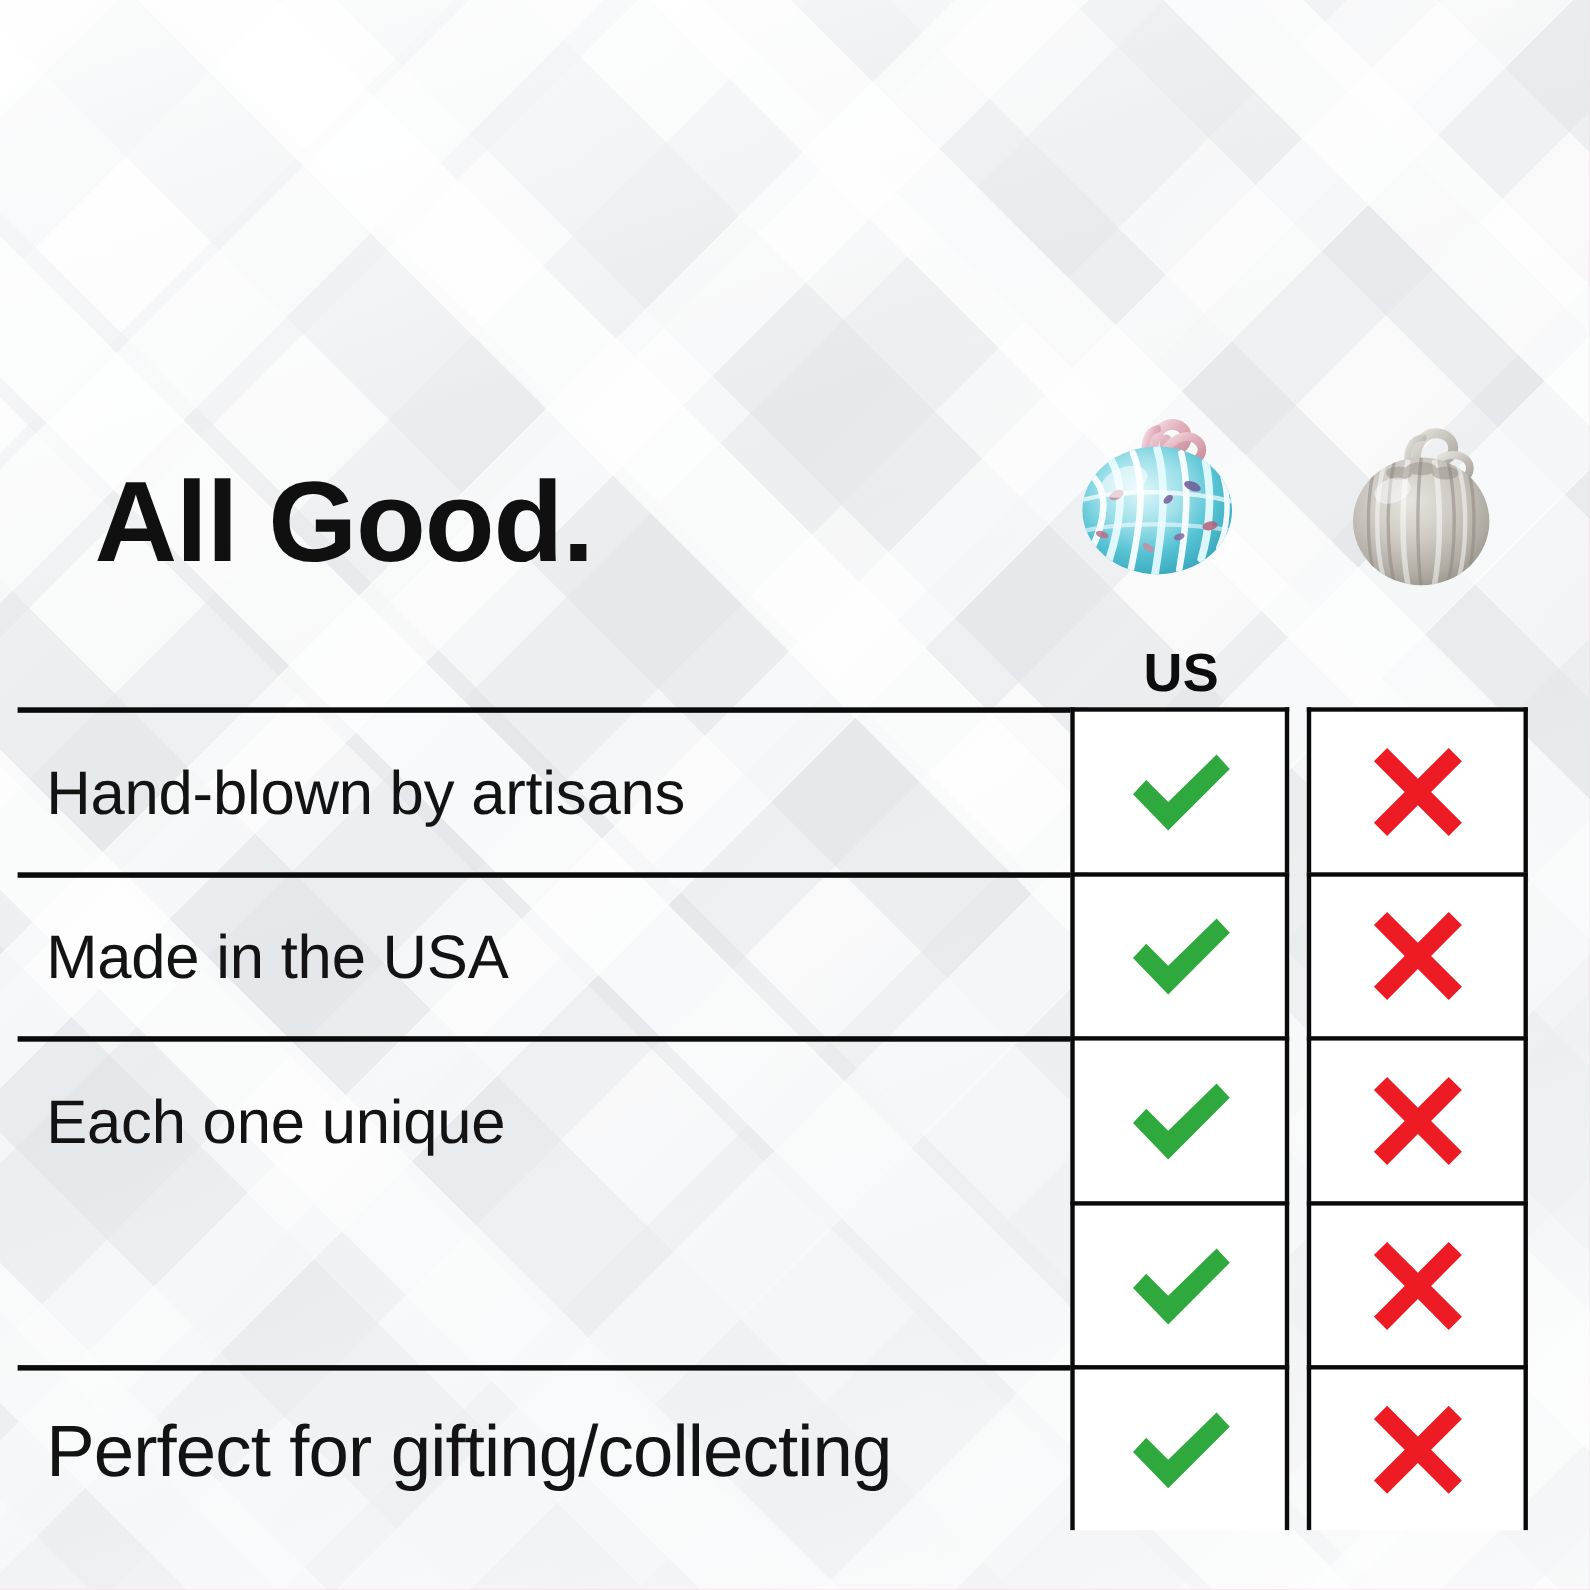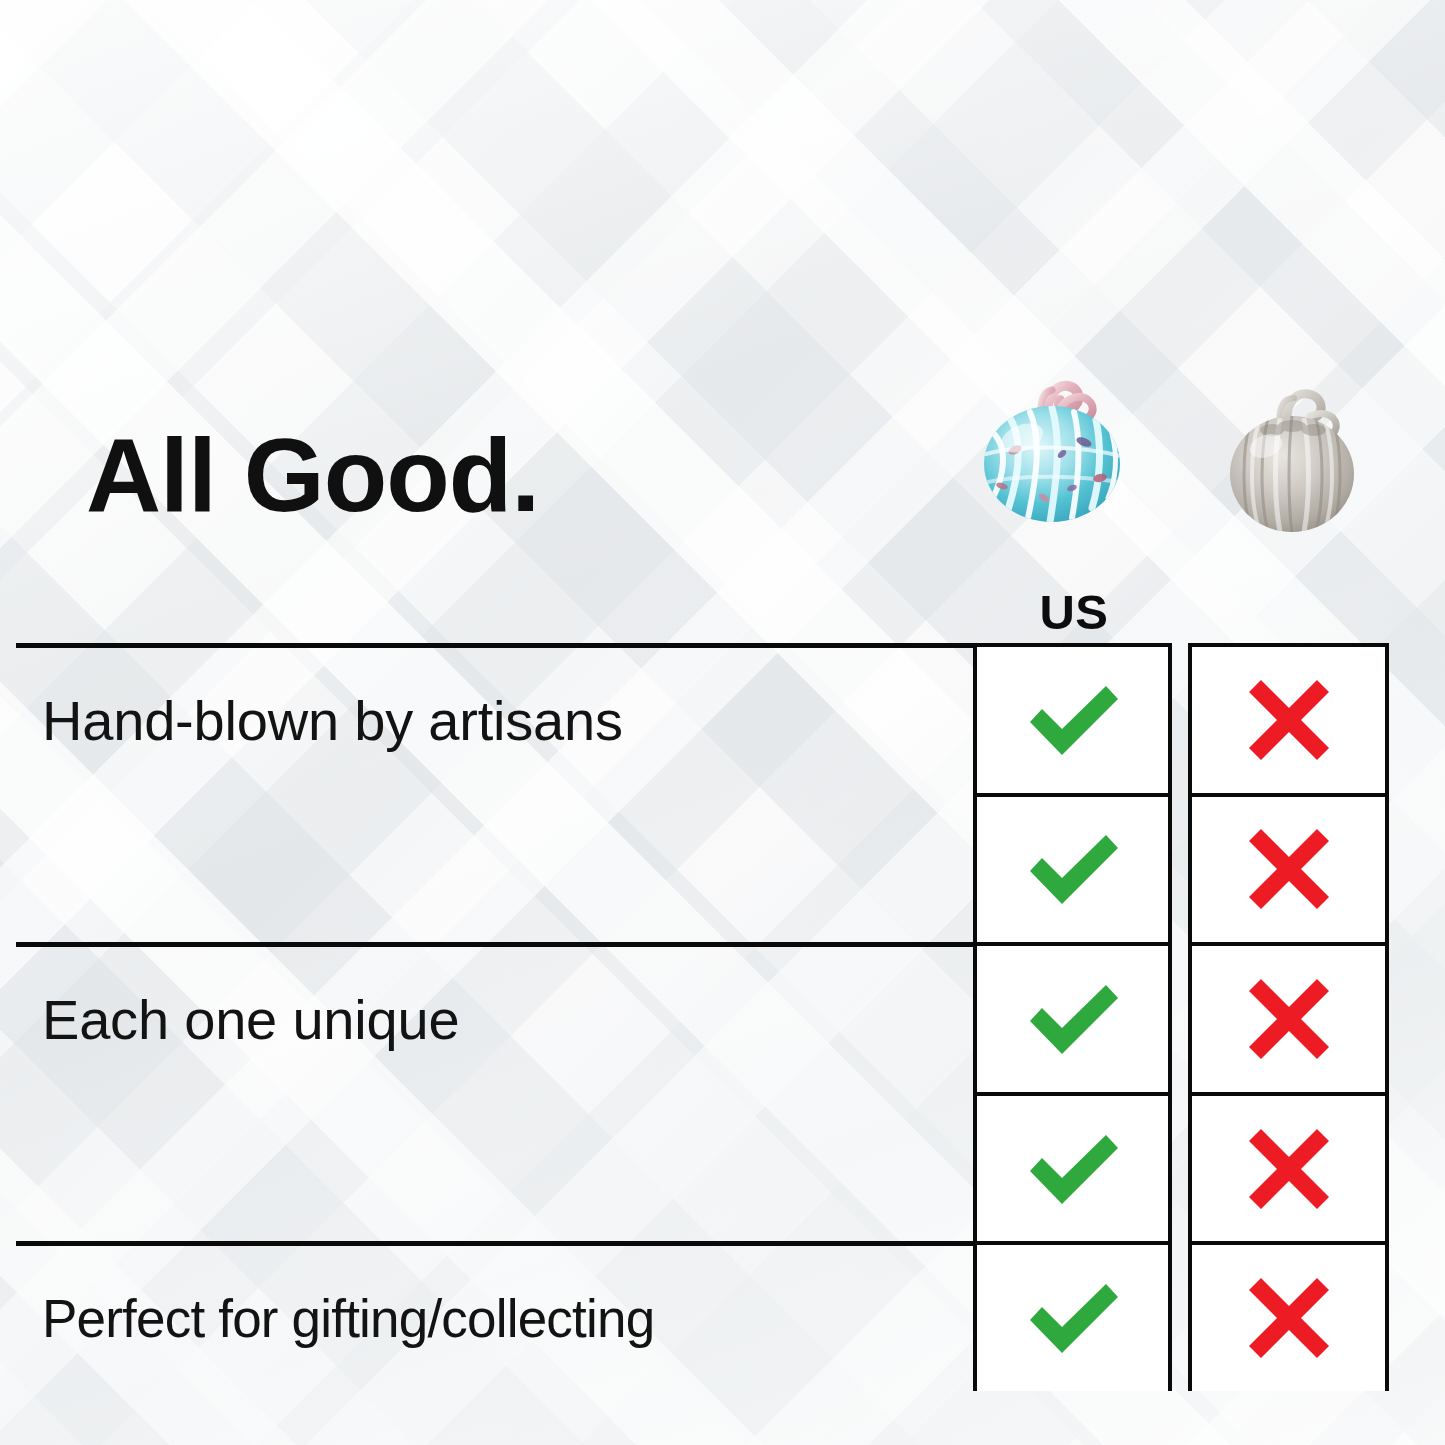--- a/index.html
+++ b/index.html
@@ -132,21 +132,21 @@
   }
   .trow:last-child .feature-cell { border-bottom: 5px solid #0a0a0a; }
   .feature-label {
     padding-left: 26px;
     font-size: 56px;
     font-weight: 400;
     color: #131313;
     white-space: nowrap;
     letter-spacing: -0.2px;
   }
-  .trow.tight .feature-label { font-size: 53px; letter-spacing: -0.8px; }
+  .trow.tight .feature-label { font-size: 66px; letter-spacing: -0.8px; }
 
   .mark-cell {
     position: absolute;
     top: 0;
     height: 149.6px;
     background: #ffffff;
     border: 4px solid #0a0a0a;
     box-sizing: border-box;
     display: flex;
     align-items: center;
@@ -304,20 +304,23 @@
       <div class="mark-cell them">
         <span class="mark">
           <svg width="92" height="92" viewBox="0 0 92 92">
               <path d="M18 6 L46 34 L74 6 L86 18 L58 46 L86 74 L74 86 L46 58 L18 86 L6 74 L34 46 L6 18 Z" fill="#ED1C24"></path>
             </svg>
         </span>
       </div>
     </div>
 
     <div class="trow" style="top:149.6px">
+      <div class="feature-cell">
+        <span class="feature-label">Made in the USA</span>
+      </div>
       <div class="mark-cell us">
         <span class="mark">
           <svg width="110" height="88" viewBox="0 0 110 88">
               <path d="M12 46 L24 33 L44 53 L88 10 L100 23 L44 79 Z" fill="#2FA93E"></path>
             </svg>
         </span>
       </div>
       <div class="mark-cell them">
         <span class="mark">
           <svg width="92" height="92" viewBox="0 0 92 92">

